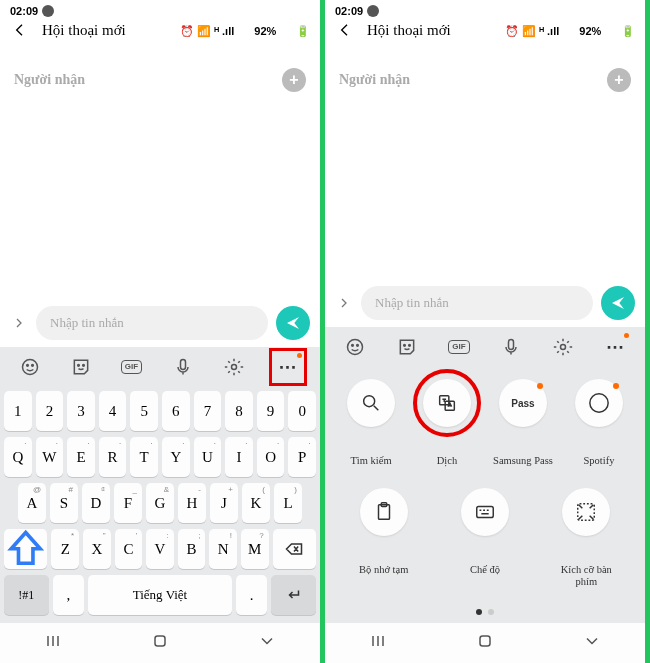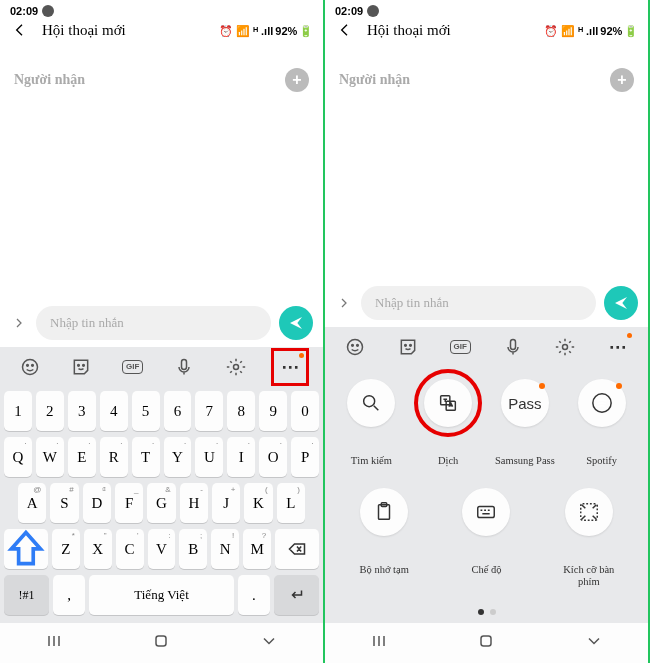--- a/index.html
+++ b/index.html
@@ -1,23 +1,23 @@
 <!DOCTYPE html>
 <html><head>
 <meta charset="utf-8">
 <style>
 * { margin: 0; padding: 0; box-sizing: border-box; font-family: "Segoe UI", Arial, sans-serif; }
 body { background: #f5f5f5; }
 .container { display: flex; gap: 0; width: 650px; height: 663px; background: #fff; }
-.phone { width: 325px; height: 663px; background: #fff; display: flex; flex-direction: column; border-right: 2px solid #22c55e; }
+.phone { width: 325px; height: 663px; background: #fff; display: flex; flex-direction: column; border-right: 5px solid #22c55e; }
 
 
 .statusbar { height: 22px; display: flex; align-items: center; justify-content: space-between; padding: 0 10px; font-size: 11px; color: #000; font-weight: 600; }
 .status-left { display: flex; align-items: center; gap: 4px; }
-.status-right { display: flex; gap: 2px; margin-top: 40px; }
+.status-right { display: flex; gap: 20px; margin-top: 40px; }
 .status-dot { width: 12px; height: 12px; background: #555; border-radius: 50%; }
 
 
 .header { height: 38px; display: flex; padding: 0 12px; gap: 14px; }
 .back-icon svg { width: 16px; height: 16px; }
 .header-title { font-size: 15px; font-weight: 500; font-family: "Comic Sans MS", cursive; }
 
 
 .recipient { height: 40px; display: flex; align-items: center; justify-content: space-between; padding: 0 14px; font-weight: bold; }
 .recipient-label { color: #aaa; font-size: 14px; font-family: "Comic Sans MS", cursive; }
@@ -57,21 +57,21 @@
 .grid-row { display: flex; justify-content: space-around; margin-bottom: 20px; }
 .grid-item { width: 68px; display: flex; flex-direction: column; align-items: center; gap: 8px; }
 .grid-btn { width: 48px; height: 48px; background: #fdfdfd; border-radius: 50%; display: flex; align-items: center; justify-content: center; position: relative; box-shadow: 0 1px 2px rgba(0,0,0,.1); }
 .grid-btn svg { width: 22px; height: 22px; stroke: #333; fill: none; stroke-width: 1.6; }
 .grid-btn .odot { position: absolute; top: 4px; right: 4px; width: 6px; height: 6px; background: #ff6b00; border-radius: 50%; }
 .grid-label { font-size: 10.5px; color: #333; text-align: center; line-height: 1.2; font-family: "Comic Sans MS", cursive; margin-top: 20px; }
 .grid-item.hl .grid-btn { outline: 4px solid #e60000; outline-offset: 6px; }
 .pager { display: flex; justify-content: center; gap: 6px; margin-top: auto; margin-bottom: 8px; }
 .pdot { width: 6px; height: 6px; border-radius: 50%; background: #ccc; }
 .pdot.active { background: #333; }
-.pass-txt { font-size: 15px; font-weight: 400; color: #333; }
+.pass-txt { font-size: 10px; font-weight: 700; color: #333; }
 
 
 .navbar { height: 40px; background: #fdfdfd; display: flex; align-items: center; justify-content: space-around; }
 .nav-item svg { width: 20px; height: 20px; stroke: #555; fill: none; stroke-width: 1.8; }
 </style>
 </head>
 <body>
 
 <div class="container">
 

